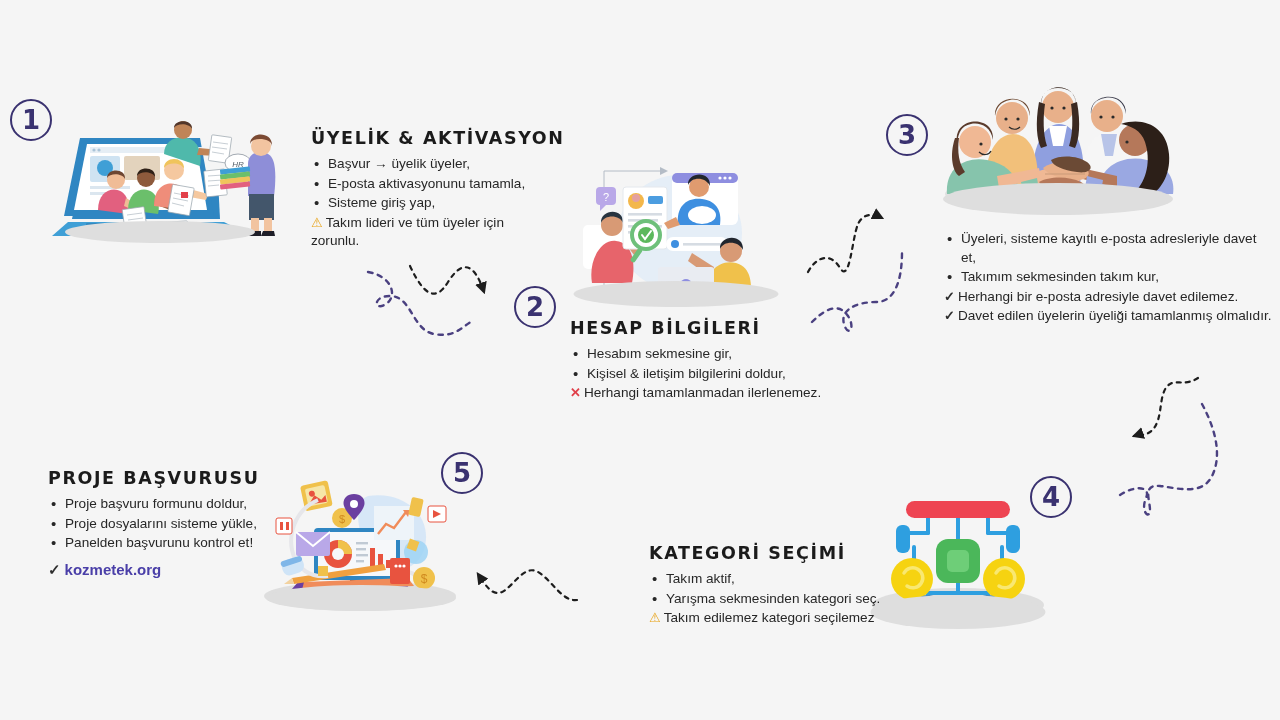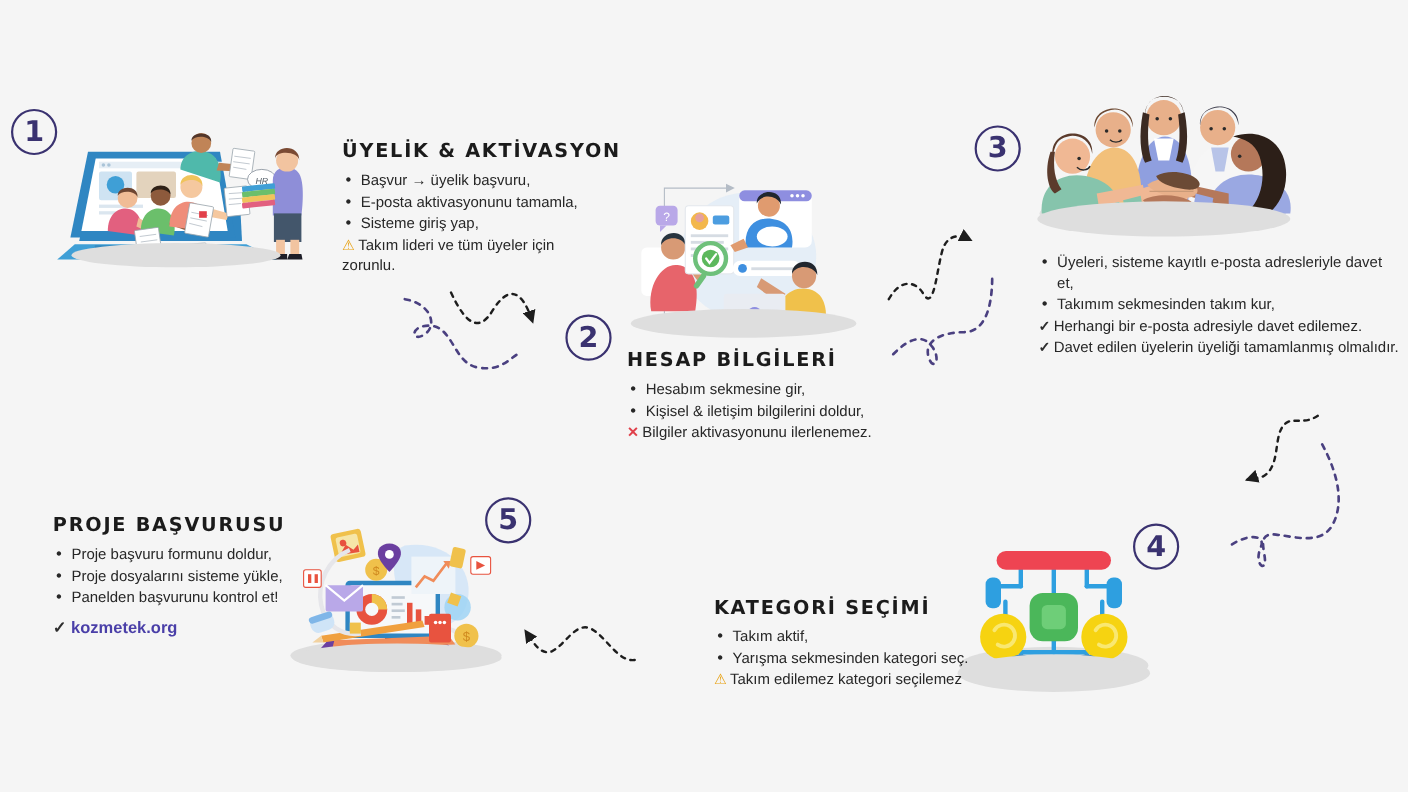--- a/index.html
+++ b/index.html
@@ -202,21 +202,21 @@
         <rect x="178" y="55" width="30" height="5" rx="1" fill="#6bbf6b" transform="rotate(-6 193 57)"></rect>
         <rect x="178" y="60" width="30" height="5" rx="1" fill="#f0c45c" transform="rotate(-6 193 62)"></rect>
         <rect x="178" y="65" width="30" height="5" rx="1" fill="#e2607f" transform="rotate(-6 193 67)"></rect>
       </g>
     </svg>
   </div>
 
   <div class="block" style="left:270px; top:128px; width:225px;margin-left:41px;">
     <h2>ÜYELİK &amp; AKTİVASYON</h2>
     <ul>
-      <li class="bullet">Başvur → üyelik başvuru,</li>
+      <li class="bullet">Başvur → üyelik üyeler,</li>
       <li class="bullet">E-posta aktivasyonunu tamamla,</li>
       <li class="bullet">Sisteme giriş yap,</li>
       <li class="mark">
         <span class="gi warn">⚠</span><span>Takım lideri ve tüm üyeler için zorunlu.</span>
       </li>
     </ul>
   </div>
 
   <div class="num-badge" style="left:514px; top:286px;">2</div>
 
@@ -291,21 +291,21 @@
       </g>
     </svg>
   </div>
 
   <div class="block" style="left:570px; top:318px; width:290px;">
     <h2>HESAP BİLGİLERİ</h2>
     <ul>
       <li class="bullet">Hesabım sekmesine gir,</li>
       <li class="bullet">Kişisel &amp; iletişim bilgilerini doldur,</li>
       <li class="mark">
-        <span class="gi cross">✕</span><span>Bilgiler aktivasyonunu ilerlenemez.</span>
+        <span class="gi cross">✕</span><span>Herhangi tamamlanmadan ilerlenemez.</span>
       </li>
     </ul>
   </div>
 
   <div class="num-badge" style="left:886px; top:114px;">3</div>
 
   <div class="illo" style="left:935px; top:72px; width:245px; height:140px;">
     <div class="shadow" style="width:230px; height:32px; bottom:-3px;"></div>
     <svg width="245" height="140" viewBox="0 0 245 140">
       <ellipse cx="122" cy="122" rx="112" ry="18" fill="#e0e0e0"></ellipse>

